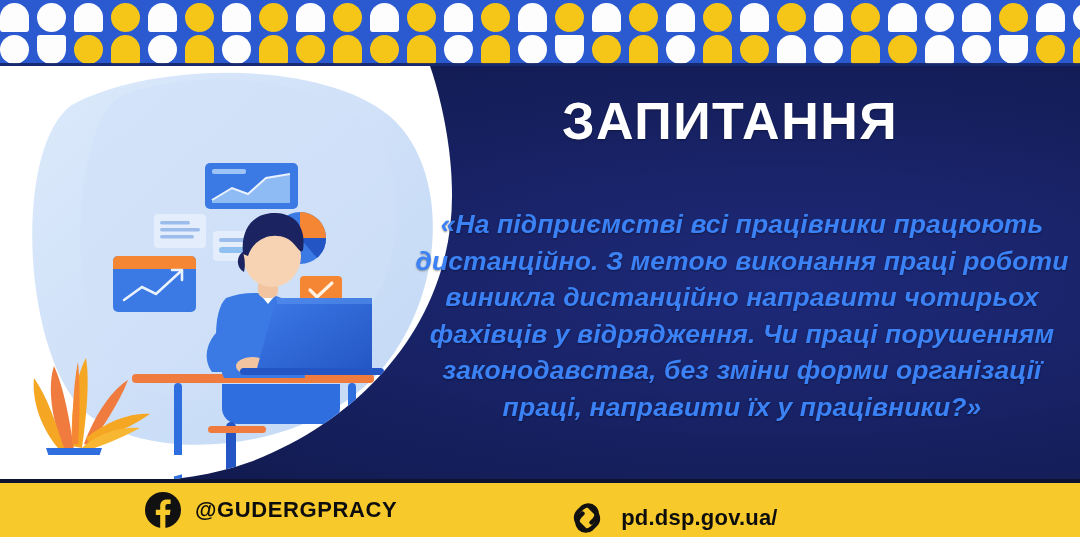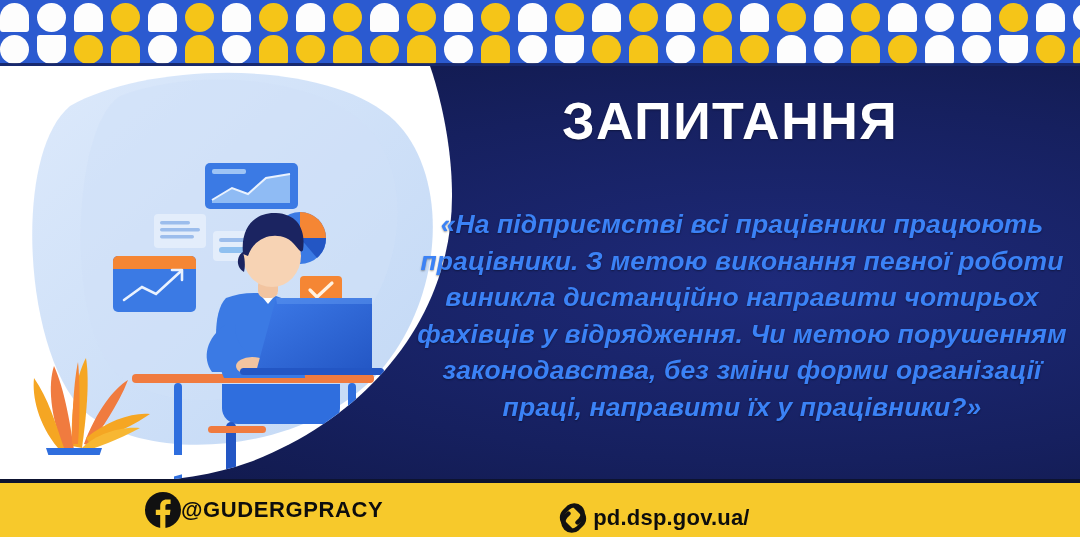--- a/index.html
+++ b/index.html
@@ -127,20 +127,21 @@
   .footer-inner {
     position: absolute;
     left: 0; top: 0;
     width: 1080px; height: 54px;
     display: flex;
     align-items: center;
   }
   .foot-item {
     display: flex;
     align-items: center;
+    gap: 14px;
     color: #111111;
   }
   .foot-item.fb  { margin-left: 145px; }
   .foot-item.url { margin-left: 170px; margin-top: 16px; }
   .foot-label {
     font-size: 22px;
     font-weight: 700;
     letter-spacing: .6px;
     color: #0d0d0d;
   }
@@ -353,23 +354,23 @@
   </div>
 
   <div class="bl-sliver"></div>
 
   <div class="headline">
     <div class="line">ЗАПИТАННЯ</div>
   </div>
 
   <div class="question">
     <div>«На підприємстві всі працівники працюють</div>
-    <div>працівники. З метою виконання певної роботи</div>
+    <div>дистанційно. З метою виконання праці роботи</div>
     <div>виникла дистанційно направити чотирьох</div>
-    <div>фахівців у відрядження. Чи метою порушенням</div>
+    <div>фахівців у відрядження. Чи праці порушенням</div>
     <div>законодавства, без зміни форми організації</div>
     <div>праці, направити їх у працівники?»</div>
   </div>
 
   <div class="footer-rule"></div>
   <div class="footer">
     <div class="footer-inner">
 
       <div class="foot-item fb">
         <svg class="foot-icon" width="36" height="36" viewBox="0 0 36 36">

